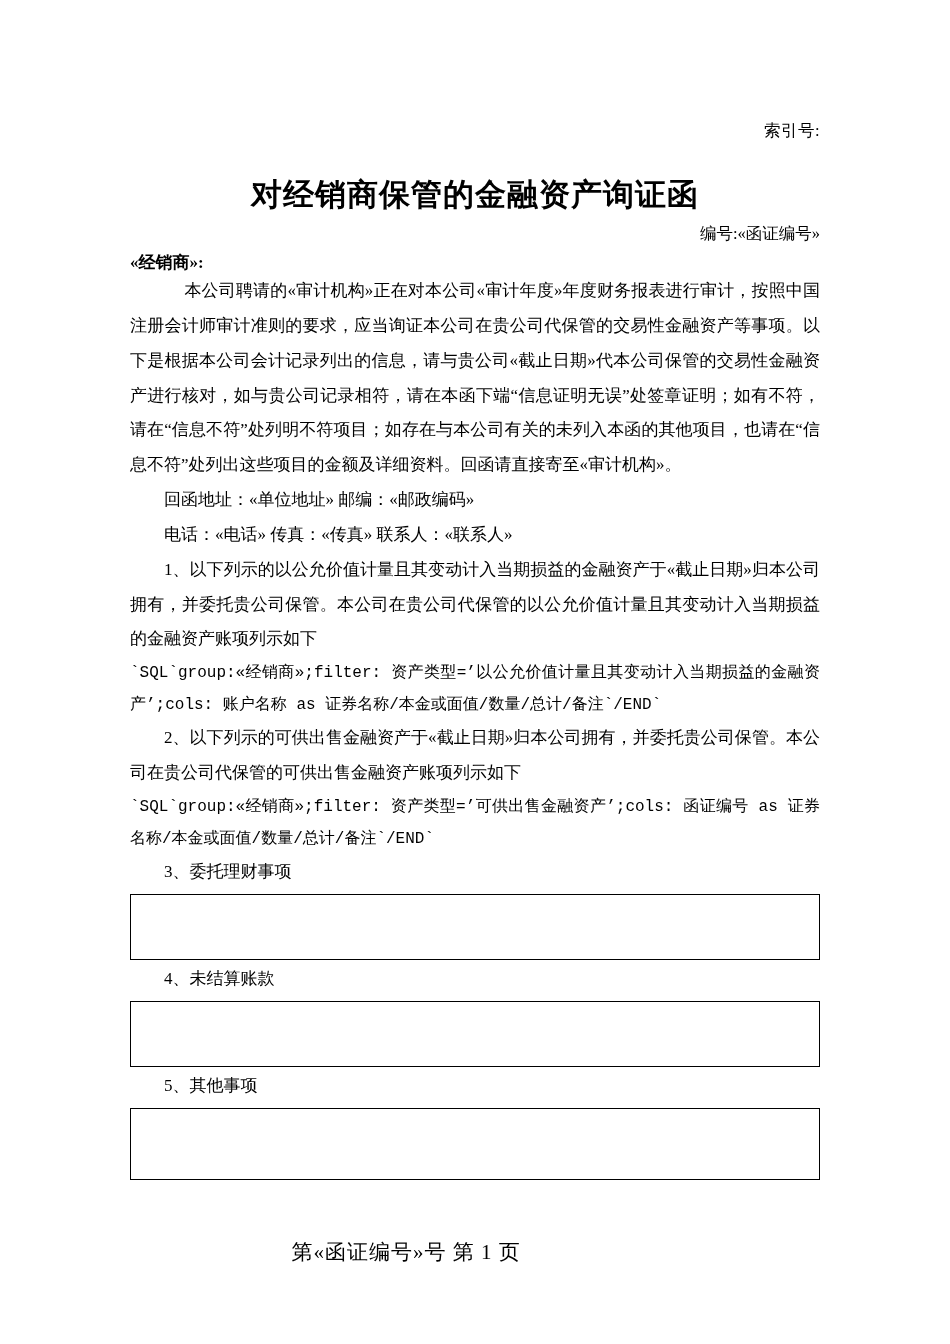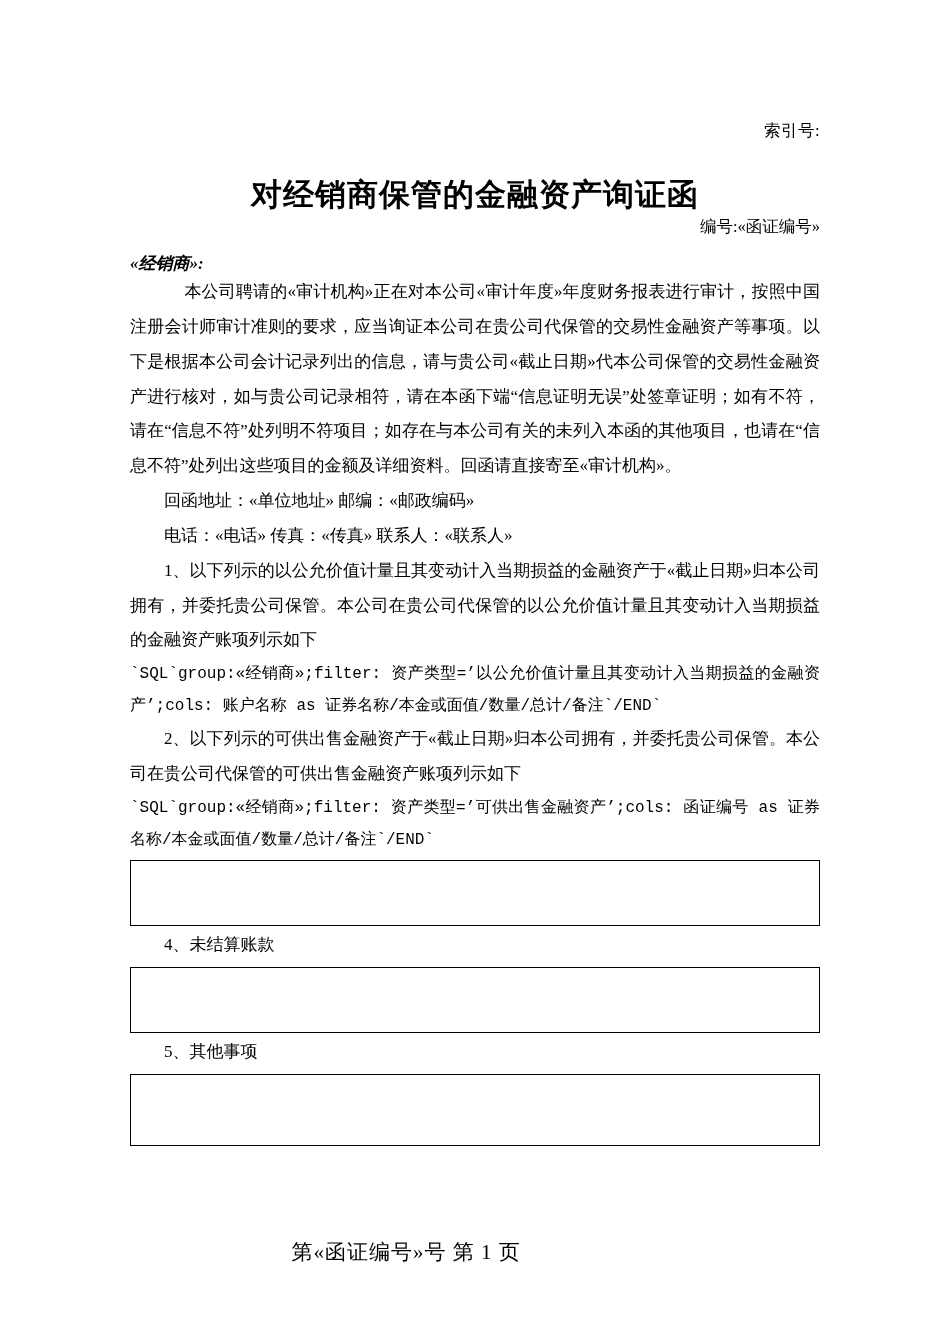--- a/index.html
+++ b/index.html
@@ -38,27 +38,26 @@
     text-align: center;
     font-size: 31px;
     font-weight: bold;
     font-family: "Liberation Sans", "DejaVu Sans", sans-serif;
     margin-top: 32px;
     letter-spacing: 1px;
   }
   .number-line {
     text-align: right;
     font-size: 16.5px;
-    margin-top: 0;
+    margin-top: 7px;
   }
   .addressee {
     font-size: 17px;
     font-weight: bold;
-    margin-top: 14px;
-    font-style: italic;
+    margin-top: 6px;
   }
   p.body-text {
     font-size: 17px;
     line-height: 2.05;
     text-align: justify;
     margin: 0;
     text-indent: 0;
   }
   p.indent2 {
     text-indent: 2em;
@@ -121,20 +120,21 @@
     <p class="body-text indent2">电话：«电话» 传真：«传真» 联系人：«联系人»</p>
 
     <p class="body-text indent2">1、以下列示的以公允价值计量且其变动计入当期损益的金融资产于«截止日期»归本公司拥有，并委托贵公司保管。本公司在贵公司代保管的以公允价值计量且其变动计入当期损益的金融资产账项列示如下</p>
 
     <p class="mono">`SQL`group:«经销商»;filter: 资产类型=’以公允价值计量且其变动计入当期损益的金融资产’;cols: 账户名称 as 证券名称/本金或面值/数量/总计/备注`/END`</p>
 
     <p class="body-text indent2">2、以下列示的可供出售金融资产于«截止日期»归本公司拥有，并委托贵公司保管。本公司在贵公司代保管的可供出售金融资产账项列示如下</p>
 
     <p class="mono">`SQL`group:«经销商»;filter: 资产类型=’可供出售金融资产’;cols: 函证编号 as 证券名称/本金或面值/数量/总计/备注`/END`</p>
 
+    <p class="item-label">3、委托理财事项</p>
     <div class="answer-box"></div>
 
     <p class="item-label">4、未结算账款</p>
     <div class="answer-box"></div>
 
     <p class="item-label">5、其他事项</p>
     <div class="answer-box tall"></div>
 
   </div>
 

